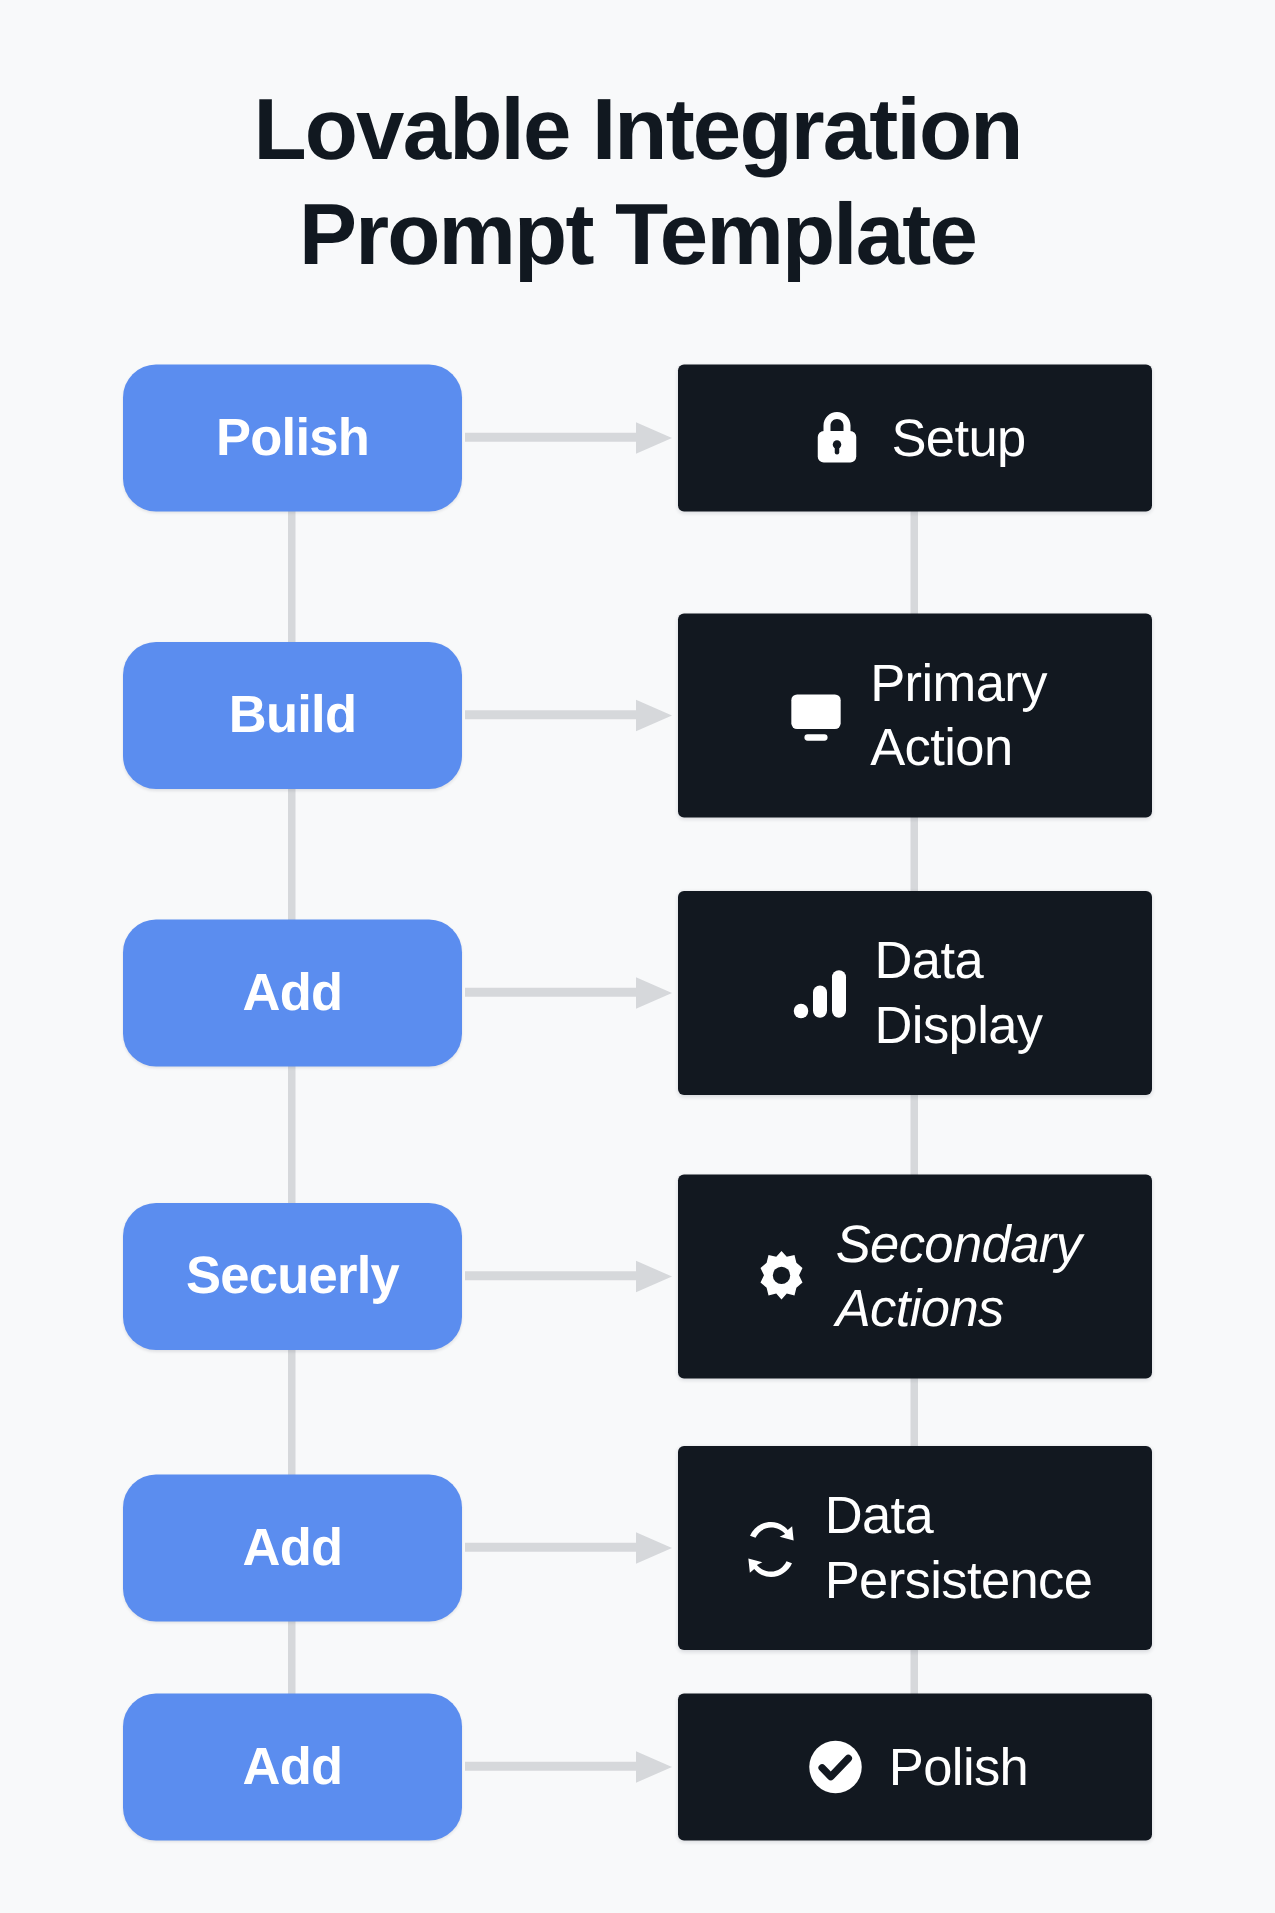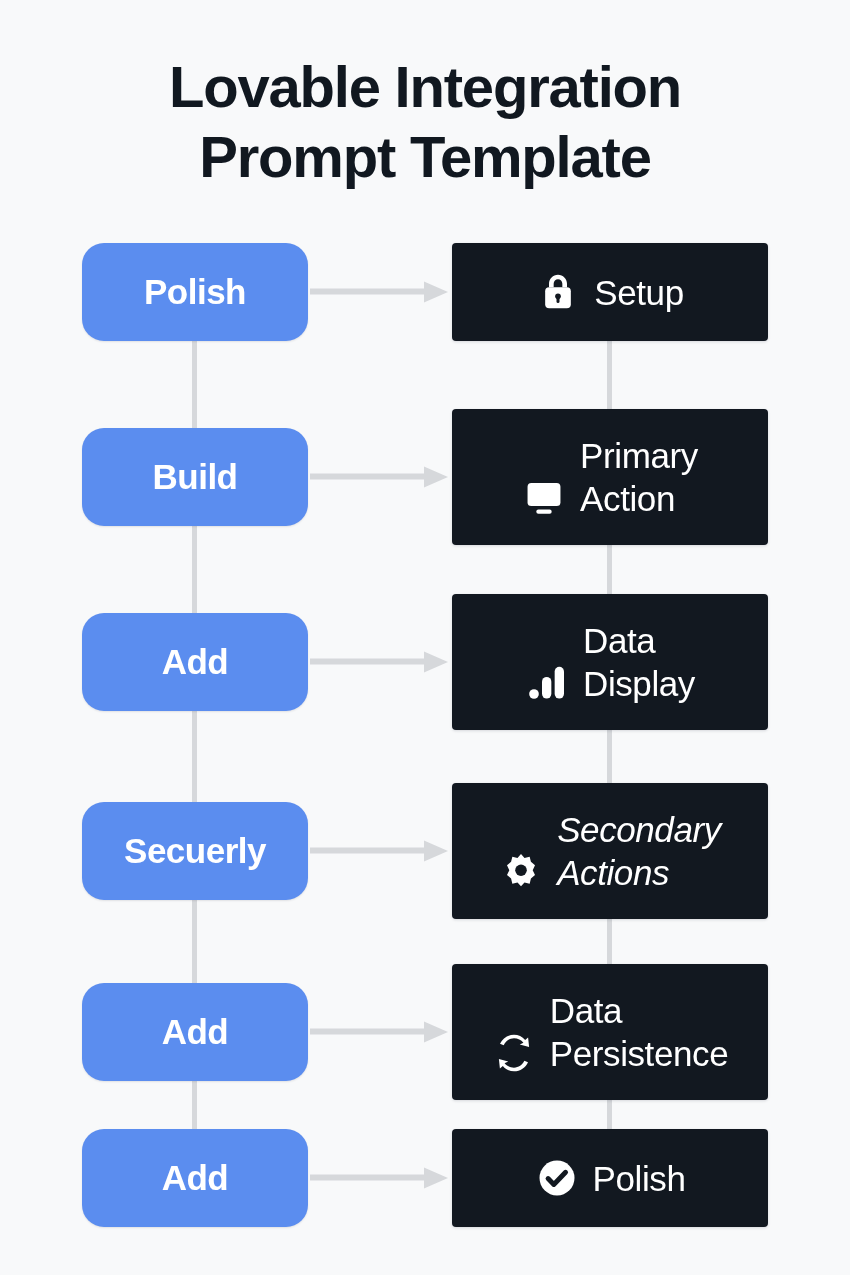--- a/index.html
+++ b/index.html
@@ -105,21 +105,21 @@
     border-radius: 4px;
     box-sizing: border-box;
     display: flex;
     align-items: center;
     justify-content: center;
     padding: 0 18px;
     box-shadow: 0 1px 3px rgba(16,24,40,0.14);
   }
   .card-inner {
     display: flex;
-    align-items: flex-end;
+    align-items: center;
     gap: 14px;
   }
   .card.single .card-inner { align-items: center; }
 
   .card-icon {
     flex: 0 0 auto;
     width: 44px;
     height: 44px;
     display: flex;
     align-items: center;

